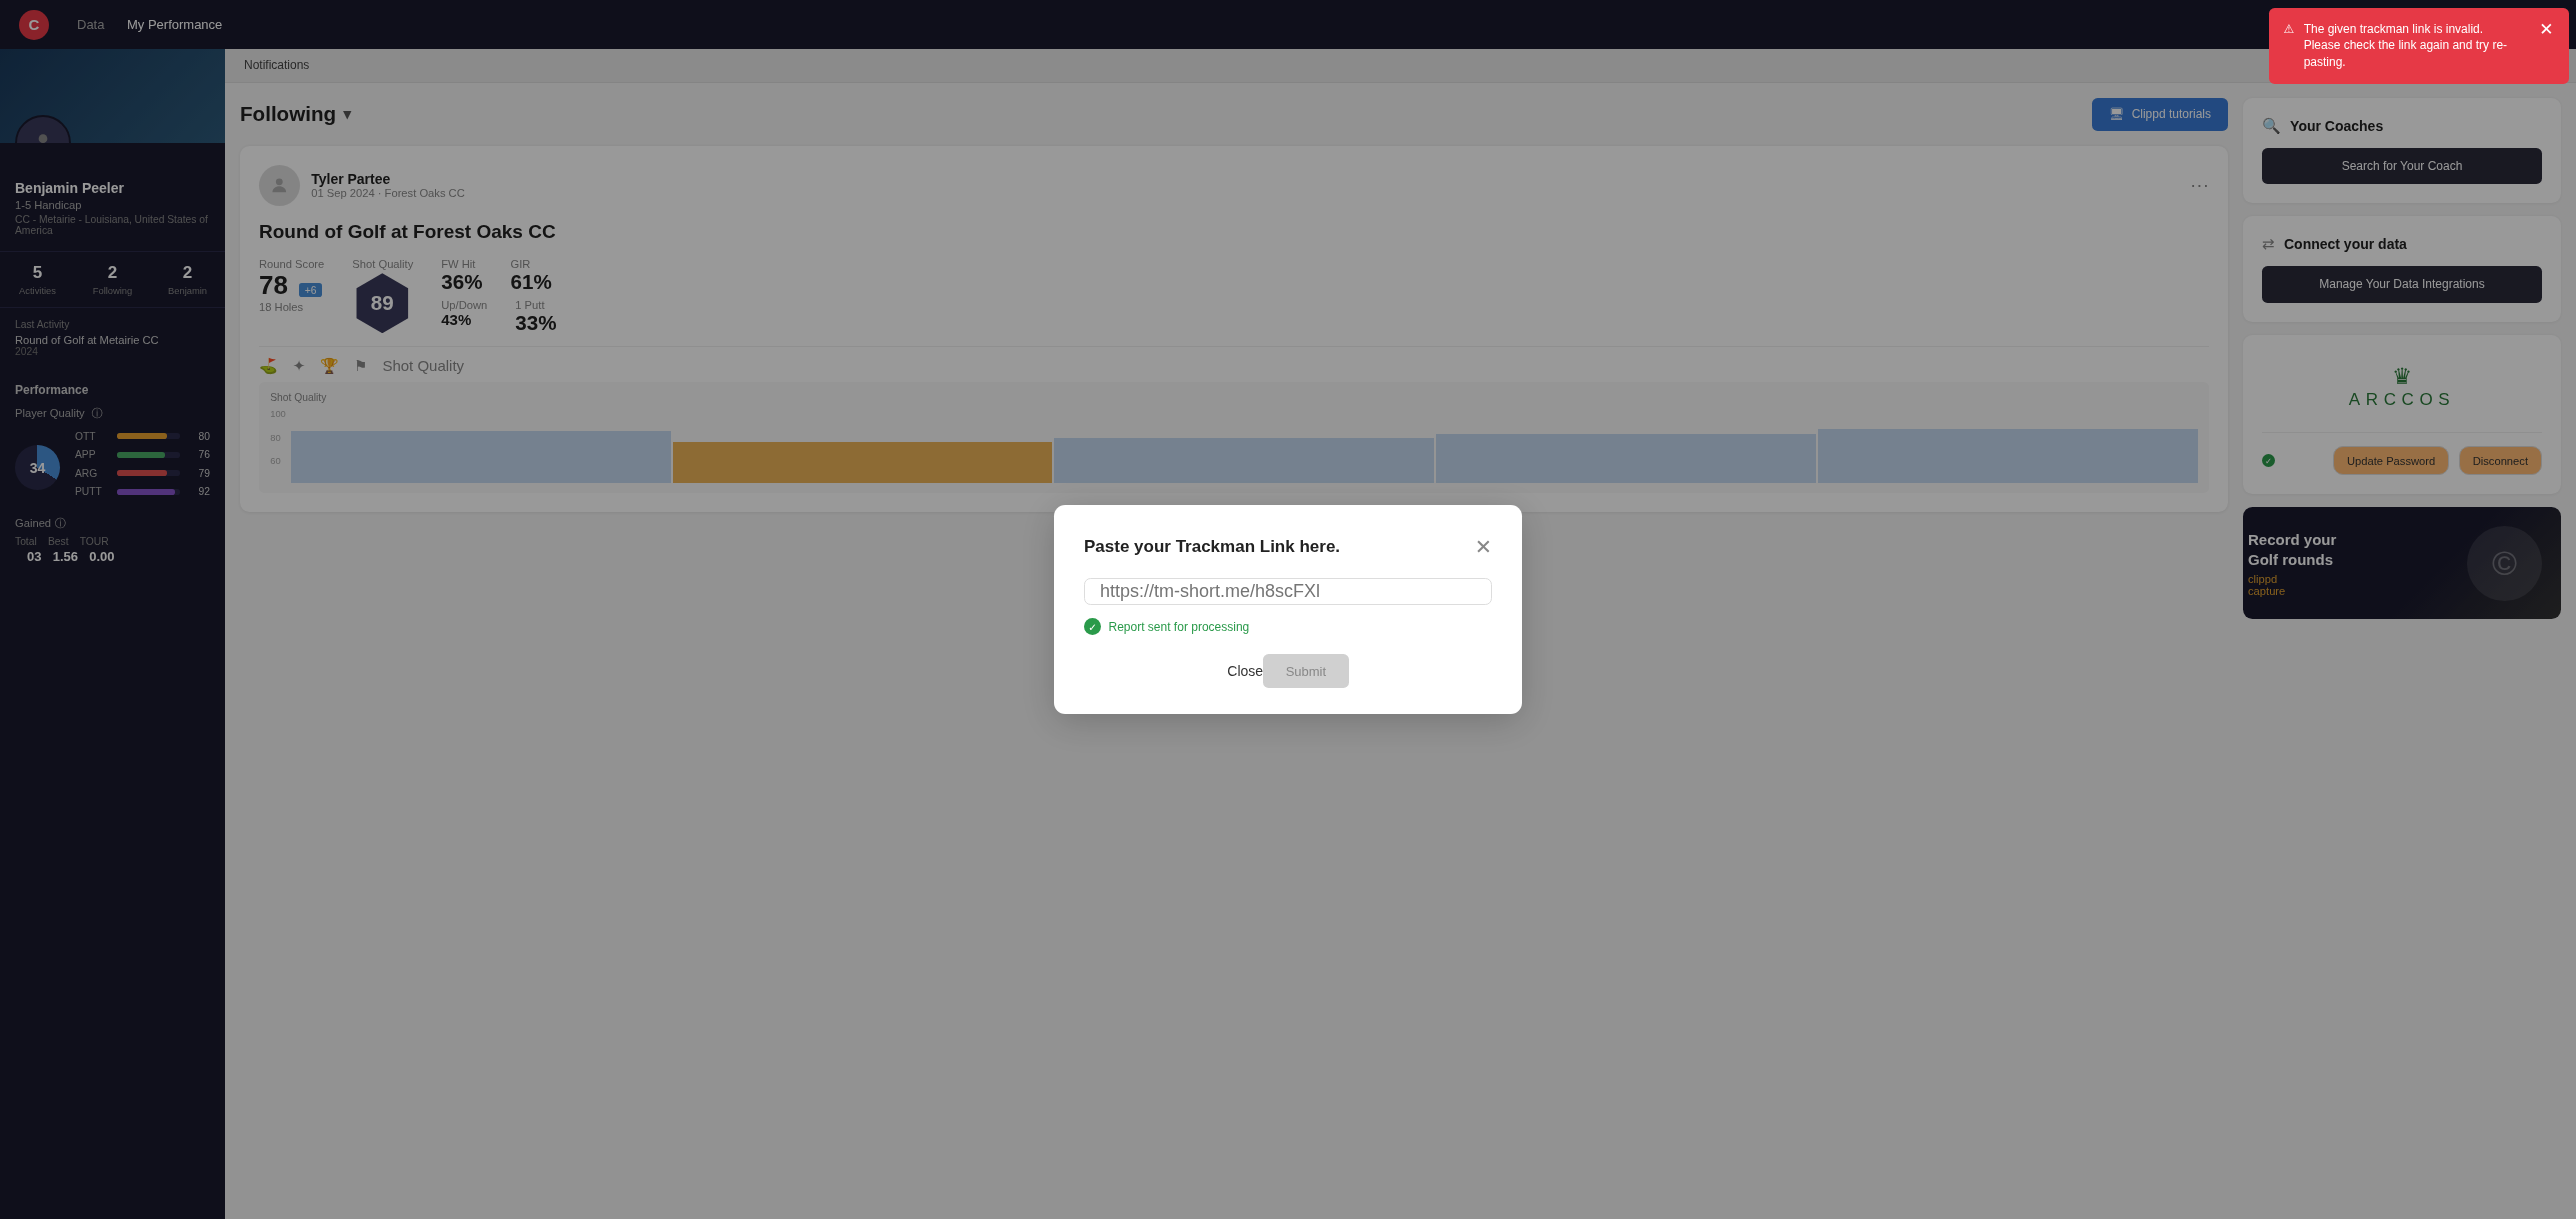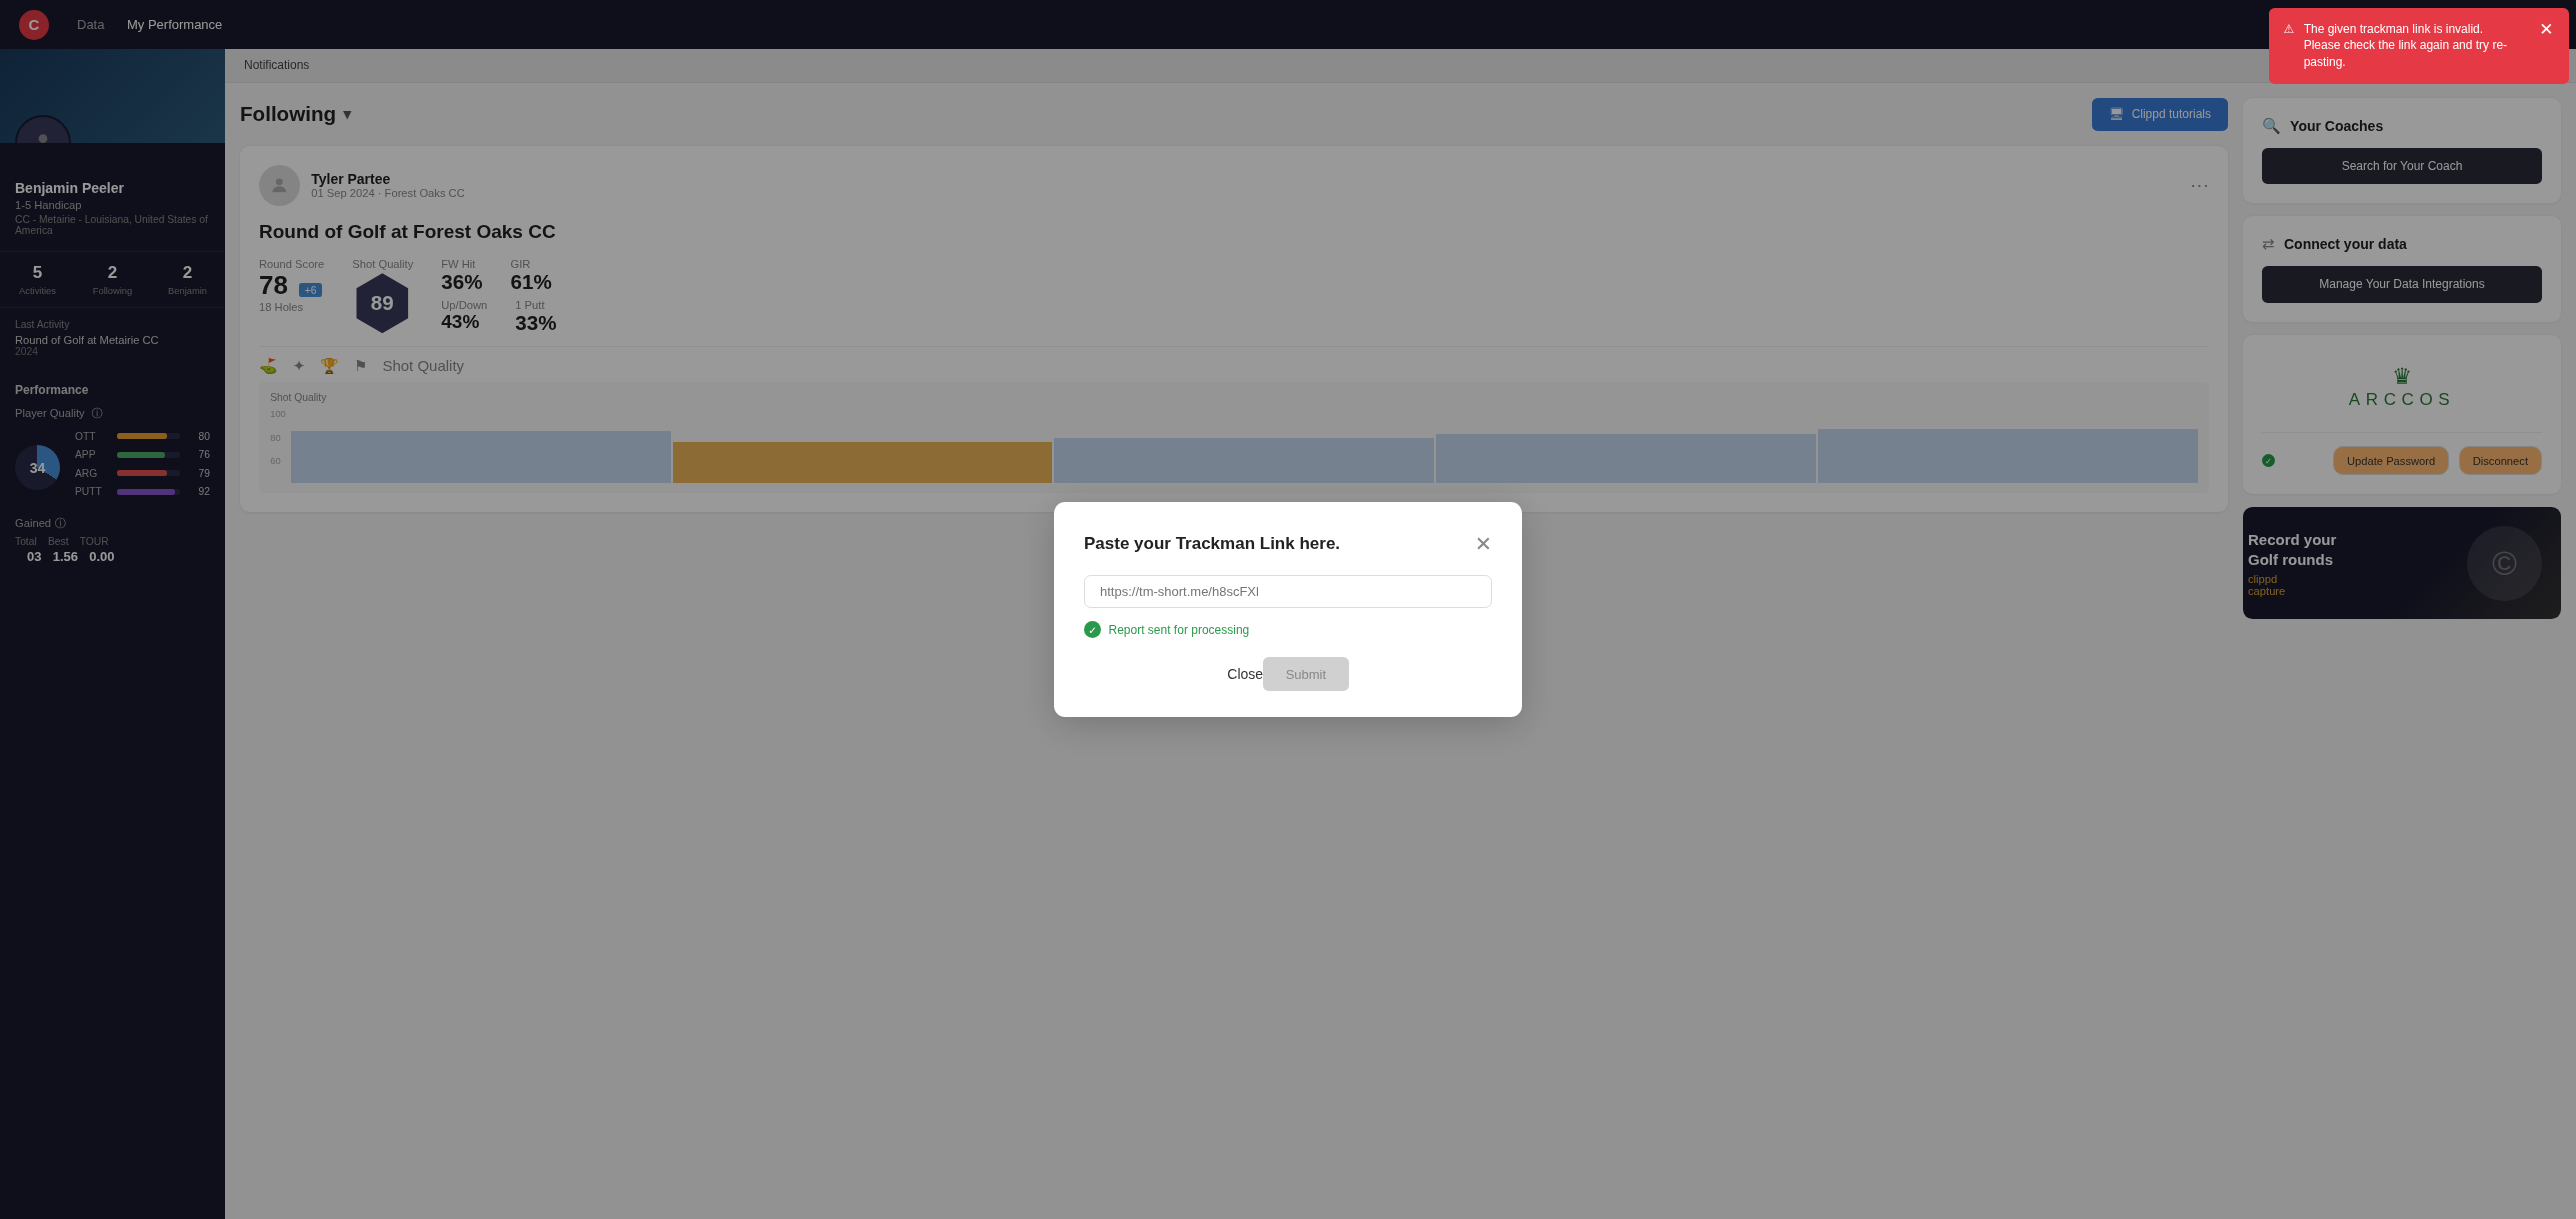--- a/index.html
+++ b/index.html
@@ -119,21 +119,21 @@
       z-index: 1000;
     }
     .modal-box {
       background: white; border-radius: 11.2px; padding: 30px 30px 26px;
       width: 468px; max-width: 95vw; box-shadow: 0 7.5px 37px rgba(0,0,0,0.2);
       position: relative;
     }
     .modal-header { display: flex; align-items: center; justify-content: space-between; margin-bottom: 19px; }
     .modal-title { font-size: 17px; font-weight: 600; color: #222; }
     .modal-close { background: none; border: none; font-size: 20.6px; color: #888; cursor: pointer; }
-    .modal-input { width: 100%; border: 1.4px solid #ddd; border-radius: 6.6px; padding: 8px 15px; font-size: 13px; color: #ef4444; outline: none; margin-bottom: 13px; }
+    .modal-input { width: 100%; border: 1.4px solid #ddd; border-radius: 6.6px; padding: 2px 15px; font-size: 18px; color: #ef4444; outline: none; margin-bottom: 13px; }
     .modal-success { display: flex; align-items: center; gap: 7.5px; color: #2a9a4a; font-size: 12px; margin-bottom: 19px; }
     .success-icon { width: 17px; height: 17px; border-radius: 50%; background: #2a9a4a; color: white; display: flex; align-items: center; justify-content: center; font-size: 10.3px; }
     .modal-footer { display: flex; align-items: center; justify-content: center; }
     .modal-close-btn { background: none; border: none; font-size: 14px; color: #333; cursor: pointer; font-weight: 500; }
     .modal-submit-btn { background: #d0d0d0; border: none; color: #888; border-radius: 5.6px; padding: 9.4px 22.5px; font-size: 13px; cursor: not-allowed; }
 
     
     .mini-chart-area { background: #f8f8f8; border-radius: 5.6px; padding: 9.4px 11.2px; margin-top: 7.5px; }
     .mini-chart-label { font-size: 10.3px; color: #888; margin-bottom: 5.6px; }
 
@@ -315,21 +315,21 @@
                   <div class="stat-value-big" style="font-size:20.6px;">36%</div>
                 </div>
                 <div class="stat-block">
                   <div class="stat-label">GIR</div>
                   <div class="stat-value-big" style="font-size:20.6px;">61%</div>
                 </div>
               </div>
               <div style="display:flex;gap:28px;">
                 <div class="stat-block">
                   <div class="stat-label">Up/Down</div>
-                  <div class="stat-value-big" style="font-size:19px;">43%</div>
+                  <div class="stat-value-big" style="font-size:15px;">43%</div>
                 </div>
                 <div class="stat-block">
                   <div class="stat-label">1 Putt</div>
                   <div class="stat-value-big" style="font-size:20.6px;">33%</div>
                 </div>
               </div>
             </div>
           </div>
 
           <div class="post-tabs">

